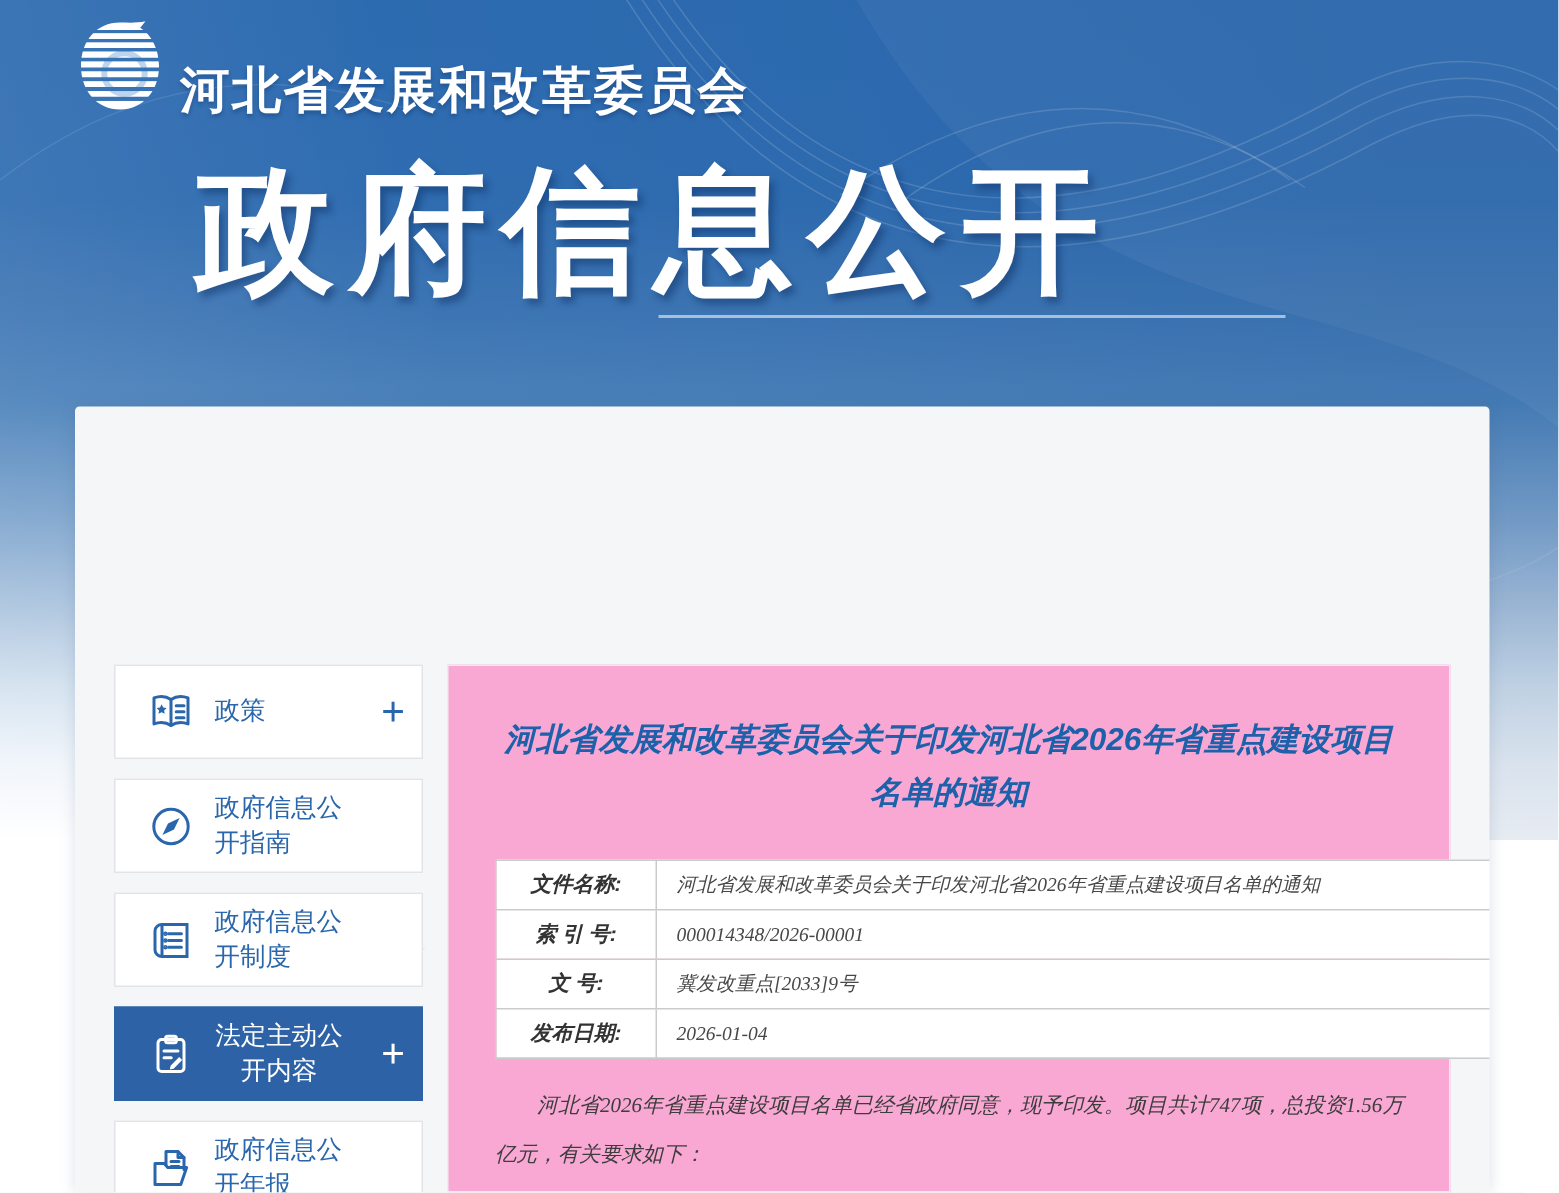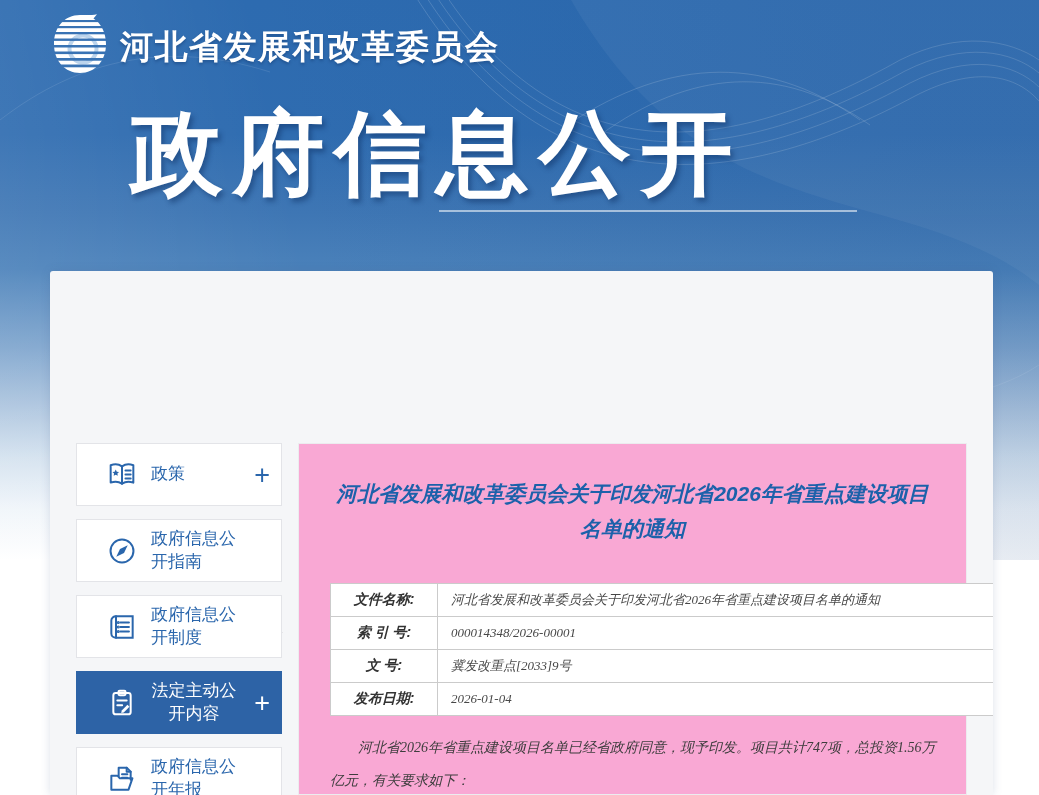--- a/index.html
+++ b/index.html
@@ -13,21 +13,21 @@
     position:absolute; top:0; left:0; width:1039px; height:560px; overflow:hidden;
     background:linear-gradient(180deg,#2d6bb0 0%,#2f6cb0 24%,#3e76b4 38%,#4a81ba 48%,
                #7da4cd 62%,#a9c2dd 72%,#d4e2ef 82%,#f0f5fa 91%,#ffffff 100%);
   }
   .hero-bg::after {
     content:""; position:absolute; inset:0;
     background:linear-gradient(78deg,rgba(255,255,255,.10) 0%,rgba(255,255,255,0) 32%,rgba(16,62,126,.10) 88%);
   }
   .hero-decor { position:absolute; top:0; left:0; }
   
-  .brand { position:absolute; top:12px; left:50px; display:flex; align-items:center; z-index:3; cursor:pointer; }
+  .brand { position:absolute; top:12px; left:50px; display:flex; align-items:flex-end; z-index:3; cursor:pointer; }
   .brand-name {
     margin-left:10px; font-size:33px; font-weight:bold; color:#fff; letter-spacing:1.5px;
     text-shadow:0 2px 3px rgba(8,40,90,.35);
   }
   
   .hero-title {
     position:absolute; top:92px; left:0; width:843px; z-index:3;
     text-align:center; padding-left:30px;
     font-size:92px; font-weight:bold; color:#fff; letter-spacing:10px;
     text-shadow:3px 4px 5px rgba(10,40,90,.42);
@@ -52,36 +52,35 @@
   }
   .search-box input { flex:1; border:none; outline:none; font-size:13px; color:#333; background:transparent; }
   .search-box input::placeholder { color:#8f8f8f; }
   .search-btn { display:flex; cursor:pointer; }
   
   .sidebar { position:absolute; top:172px; left:26px; width:206px; }
   .side-item {
     position:relative; height:63px; margin-bottom:13px; background:#fff;
     border:1px solid #e3e4e8; display:flex; align-items:center; cursor:pointer;
     color:var(--sidebar_text,#2a66ac);
-    padding-left:8px;
   }
   .side-icon { margin-left:21px; width:32px; display:flex; flex-shrink:0; }
   .side-label { margin-left:13px; font-size:17px; line-height:1.3; width:86px; }
   .plus { position:absolute; right:11px; top:50%; transform:translateY(-50%); font-size:27px; font-weight:300; }
   .side-item.active { background:var(--accent,#2d63a6); border-color:var(--accent,#2d63a6); color:#fff;text-align:center; }
   
   .article {
     position:absolute; top:172px; left:248px; width:669px; height:352px;
     background:#f9a8d4; border:1px solid #ececef;font-style:italic;
   }
   .article-title {
     margin:32px 28px 0; text-align:center;
     font-size:21px; font-weight:bold; color:var(--article_title,#1c61aa); line-height:1.68;
   }
-  .meta-table { border-collapse:collapse; margin:36px 0 0 31px; width:676px; }
+  .meta-table { border-collapse:collapse; margin:26px 0 0 31px; width:676px; }
   .meta-table td { border:1px solid #cbcbcb; height:33px; background:#fff; }
   .meta-label { width:107px; text-align:center; font-weight:bold; font-size:14px; color:#333; }
   .meta-value { padding-left:13px; font-size:13px; color:#474747; font-family:"Liberation Serif","DejaVu Serif",serif; }
   .body-text { margin:15px 30px 0 31px; font-size:14px; line-height:33px; color:#3d3d3d;
     font-family:"Liberation Serif","DejaVu Serif",serif; }
   .body-text p.indent { text-indent:2em; }
 </style>
 </head>
 <body>
 

